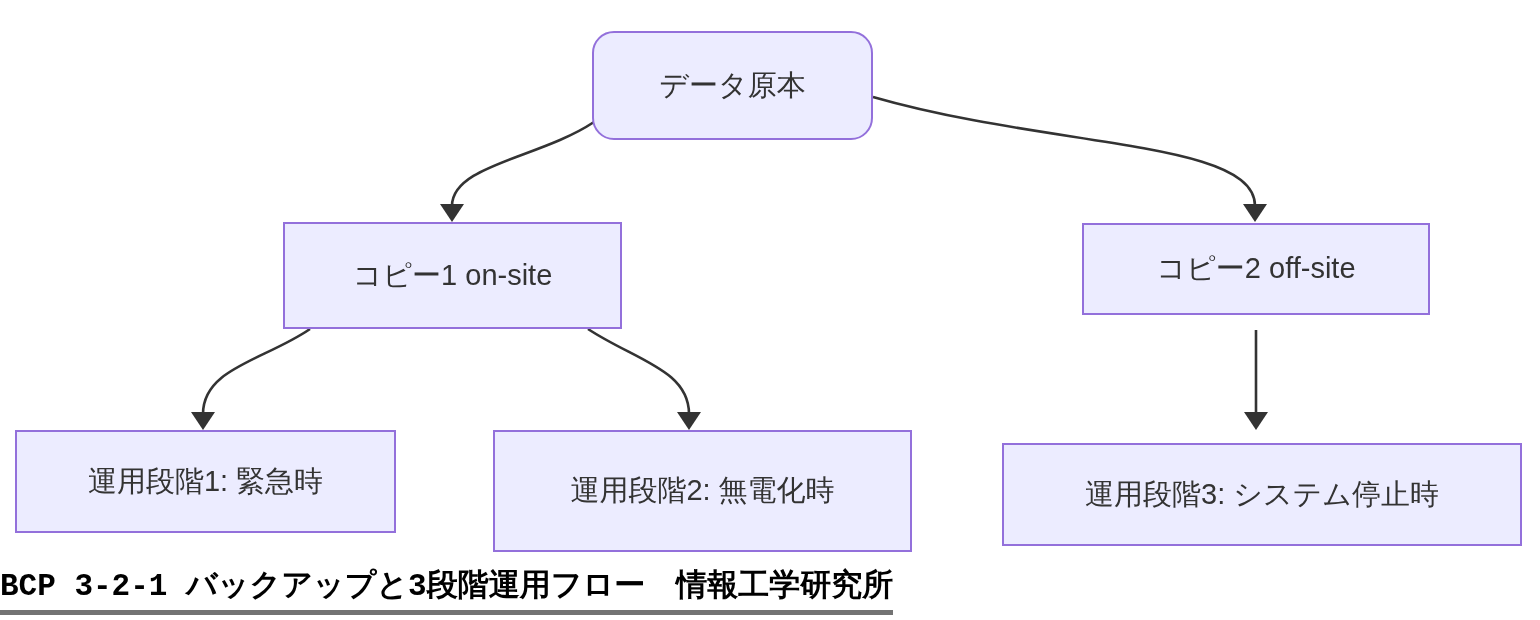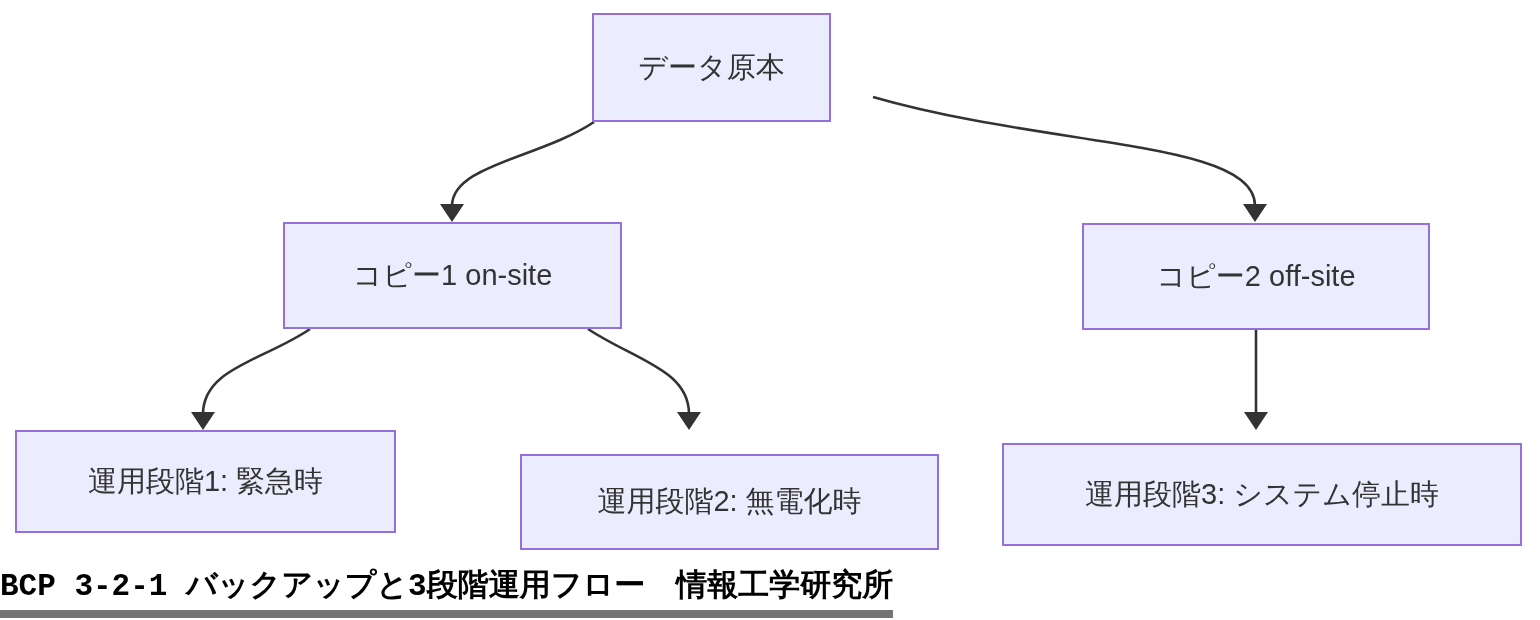--- a/index.html
+++ b/index.html
@@ -28,25 +28,25 @@
     background: #ECECFF;
     border: 2px solid #9370DB;
     color: #333333;
     font-size: 29px;
     display: flex;
     align-items: center;
     justify-content: center;
     text-align: center;
     white-space: nowrap;
   }
-  .node-root   { left: 592px;  top: 13px;  width: 239px; height: 109px; }
+  .node-root   { left: 592px;  top: 31px;  width: 281px; height: 109px; border-radius: 22px; }
   .node-copy1  { left: 283px;  top: 222px; width: 339px; height: 107px; align-items: center; }
-  .node-copy2  { left: 1082px; top: 223px; width: 348px; height: 107px; }
+  .node-copy2  { left: 1082px; top: 223px; width: 348px; height: 92px; }
   .node-stage1 { left: 15px;   top: 430px; width: 381px; height: 103px; }
-  .node-stage2 { left: 520px;  top: 430px; width: 419px; height: 96px; margin-top: 24px; }
+  .node-stage2 { left: 493px;  top: 430px; width: 419px; height: 122px; }
   .node-stage3 { left: 1002px; top: 430px; width: 520px; height: 103px; margin-top: 13px; }
   .edge-path {
     fill: none;
     stroke: #333333;
     stroke-width: 2.6px;
   }
   .arrowhead {
     fill: #333333;
     stroke: none;
   }
@@ -55,21 +55,21 @@
     left: 0;
     top: 564px;
     color: #000000;
     font-family: "Liberation Mono", "DejaVu Sans Mono", monospace;
     font-size: 31px;
     font-weight: bold;
     white-space: nowrap;
   }
   .caption .caption-text {
     display: inline-block;
-    border-bottom: 8px solid #737373;
+    border-bottom: 5px solid #737373;
     padding-bottom: 4px;
   }
 </style>
 </head>
 <body>
 
 <div class="canvas">
 
   <svg class="edge-layer" width="1540" height="620" viewBox="0 0 1540 620" xmlns="http://www.w3.org/2000/svg">
 

